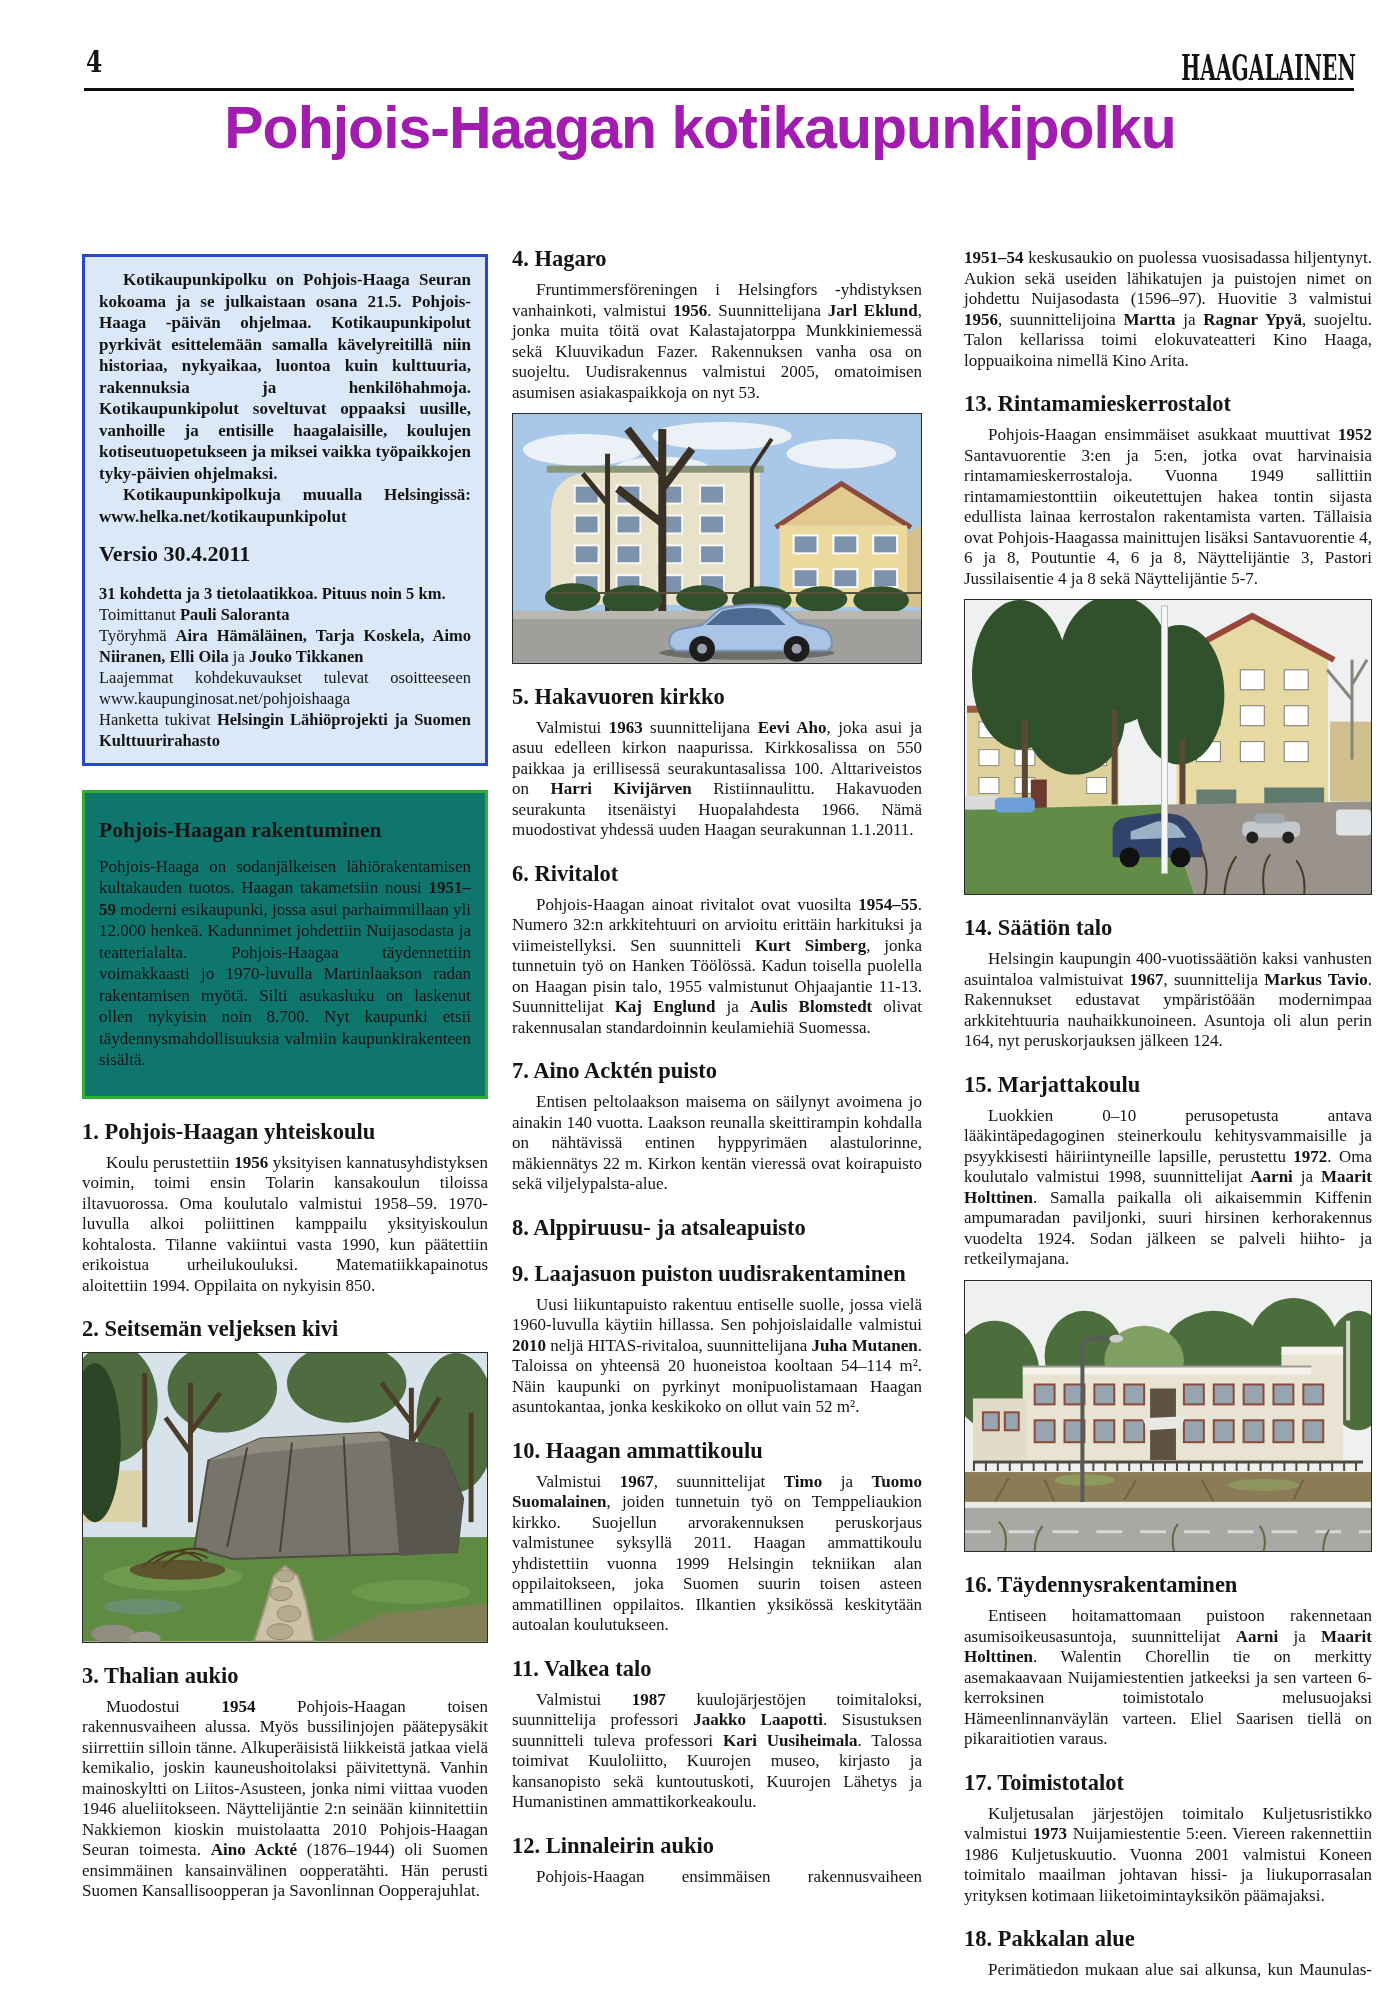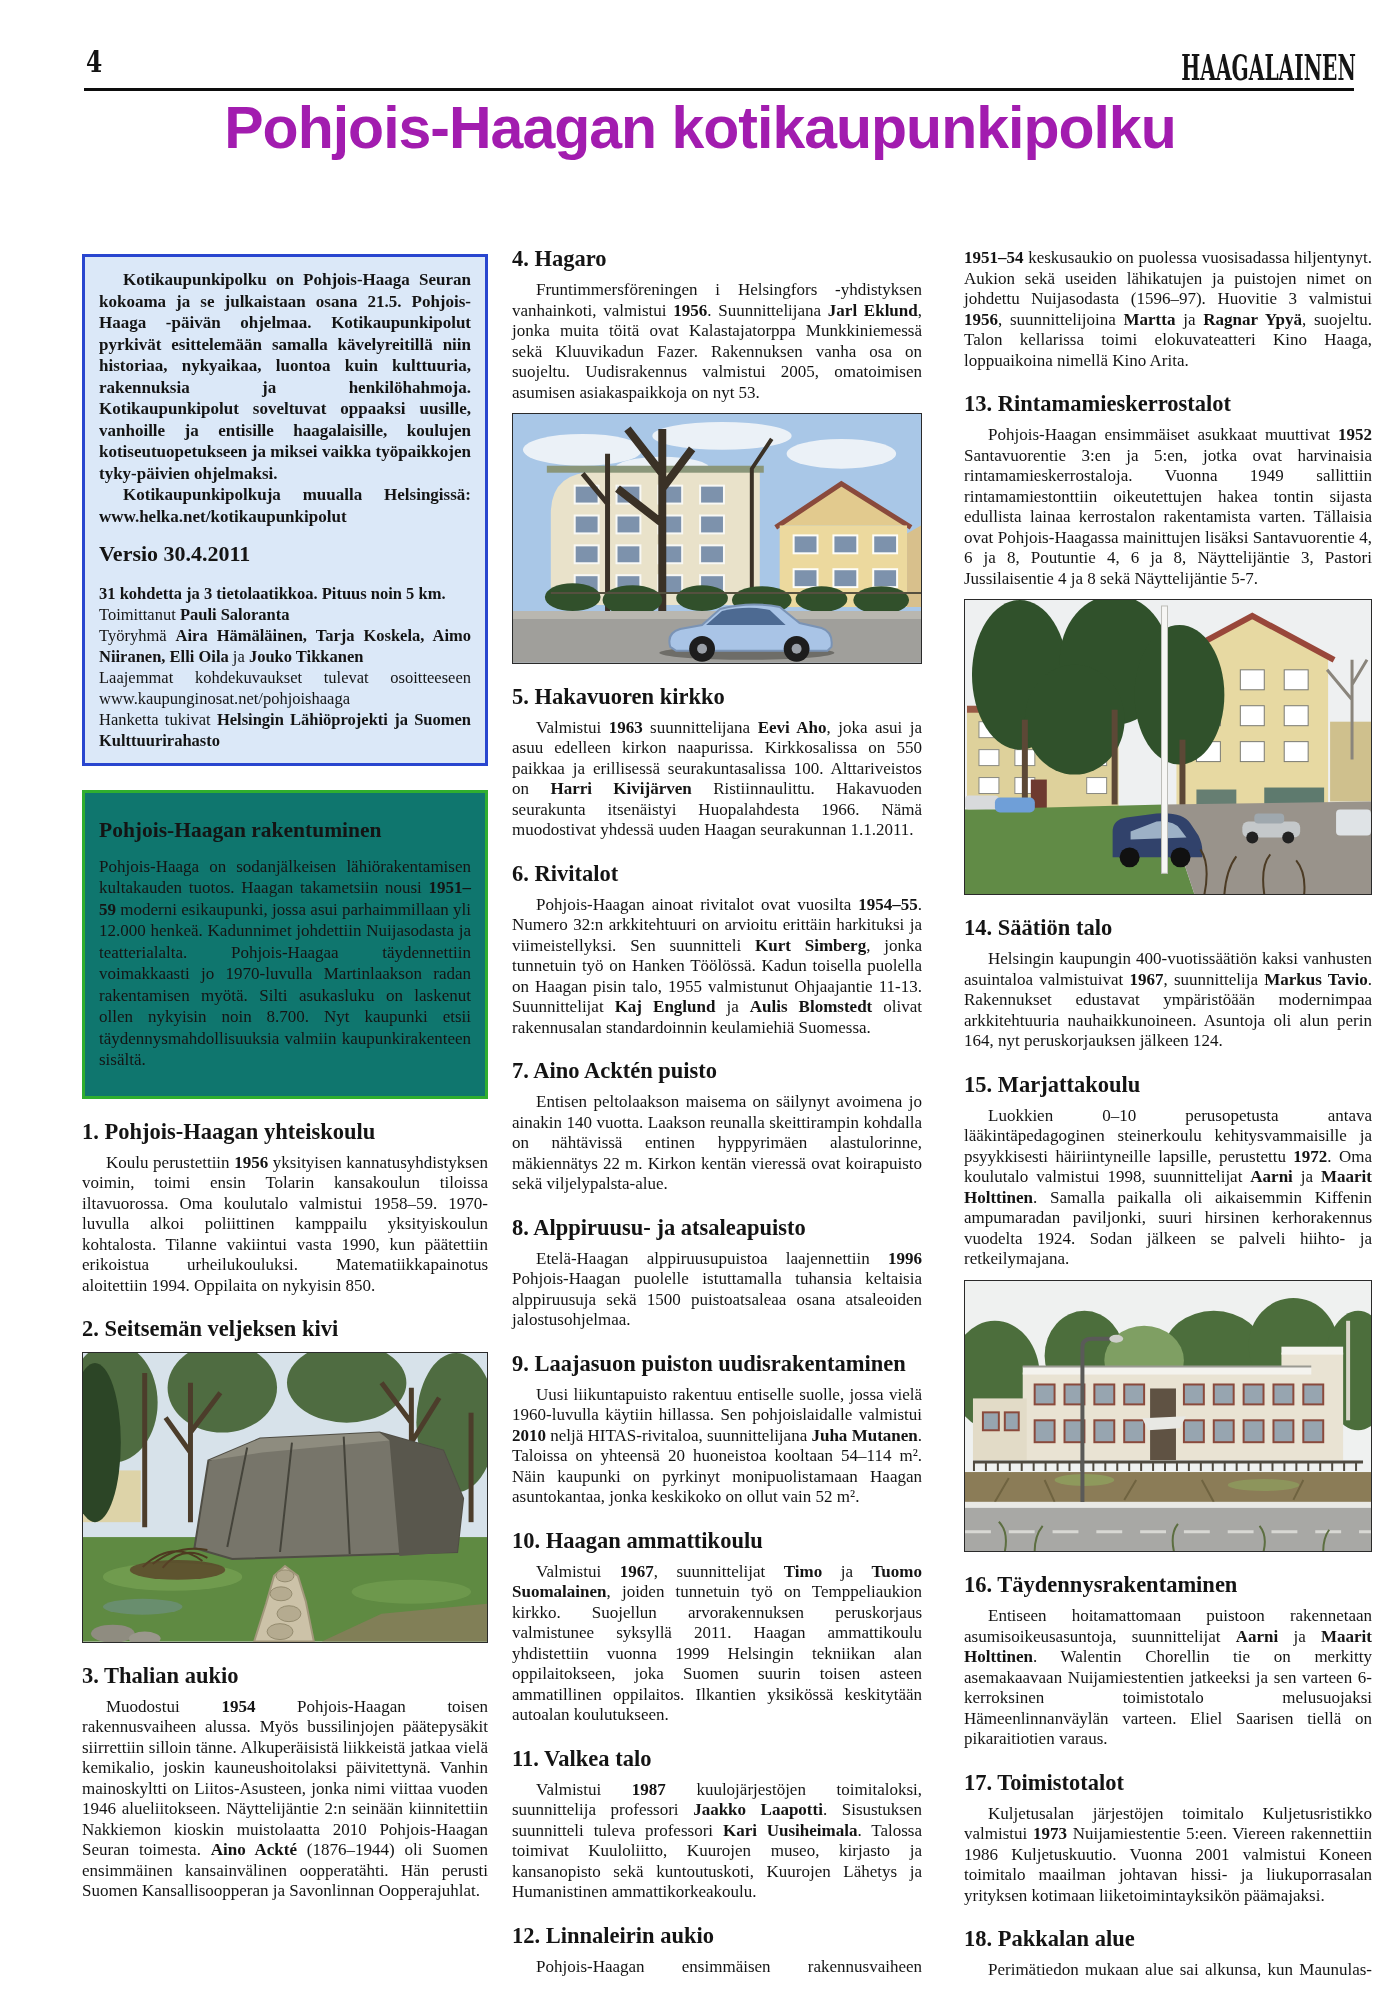--- a/index.html
+++ b/index.html
@@ -206,21 +206,20 @@
     <section>
       <h2 class="sec">6. Rivitalot</h2>
       <p class="ind">Pohjois-Haagan ainoat rivitalot ovat vuosilta <b>1954–55</b>. Numero 32:n arkkitehtuuri on arvioitu erittäin harkituksi ja viimeistellyksi. Sen suunnitteli <b>Kurt Simberg</b>, jonka tunnetuin työ on Hanken Töölössä. Kadun toisella puolella on Haagan pisin talo, 1955 valmistunut Ohjaajantie 11-13. Suunnittelijat <b>Kaj Englund</b> ja <b>Aulis Blomstedt</b> olivat rakennusalan standardoinnin keulamiehiä Suomessa.</p>
     </section>
     <section>
       <h2 class="sec">7. Aino Acktén puisto</h2>
       <p class="ind">Entisen peltolaakson maisema on säilynyt avoimena jo ainakin 140 vuotta. Laakson reunalla skeittirampin kohdalla on nähtävissä entinen hyppyrimäen alastulorinne, mäkiennätys 22 m. Kirkon kentän vieressä ovat koirapuisto sekä viljelypalsta-alue.</p>
     </section>
     <section>
       <h2 class="sec">8. Alppiruusu- ja atsaleapuisto</h2>
-      <p class="ind">Etelä-Haagan alppiruusupuistoa laajennettiin <b>1996</b> Pohjois-Haagan puolelle istuttamalla tuhansia keltaisia alppiruusuja sekä 1500 puistoatsaleaa osana atsaleoiden jalostusohjelmaa.</p>
     </section>
     <section>
       <h2 class="sec">9. Laajasuon puiston uudisrakentaminen</h2>
       <p class="ind">Uusi liikuntapuisto rakentuu entiselle suolle, jossa vielä 1960-luvulla käytiin hillassa. Sen pohjoislaidalle valmistui <b>2010</b> neljä HITAS-rivitaloa, suunnittelijana <b>Juha Mutanen</b>. Taloissa on yhteensä 20 huoneistoa kooltaan 54–114 m². Näin kaupunki on pyrkinyt monipuolistamaan Haagan asuntokantaa, jonka keskikoko on ollut vain 52 m².</p>
     </section>
     <section>
       <h2 class="sec">10. Haagan ammattikoulu</h2>
       <p class="ind">Valmistui <b>1967</b>, suunnittelijat <b>Timo</b> ja <b>Tuomo Suomalainen</b>, joiden tunnetuin työ on Temppeliaukion kirkko. Suojellun arvorakennuksen peruskorjaus valmistunee syksyllä 2011. Haagan ammattikoulu yhdistettiin vuonna 1999 Helsingin tekniikan alan oppilaitokseen, joka Suomen suurin toisen asteen ammatillinen oppilaitos. Ilkantien yksikössä keskitytään autoalan koulutukseen.</p>
     </section>
     <section>

